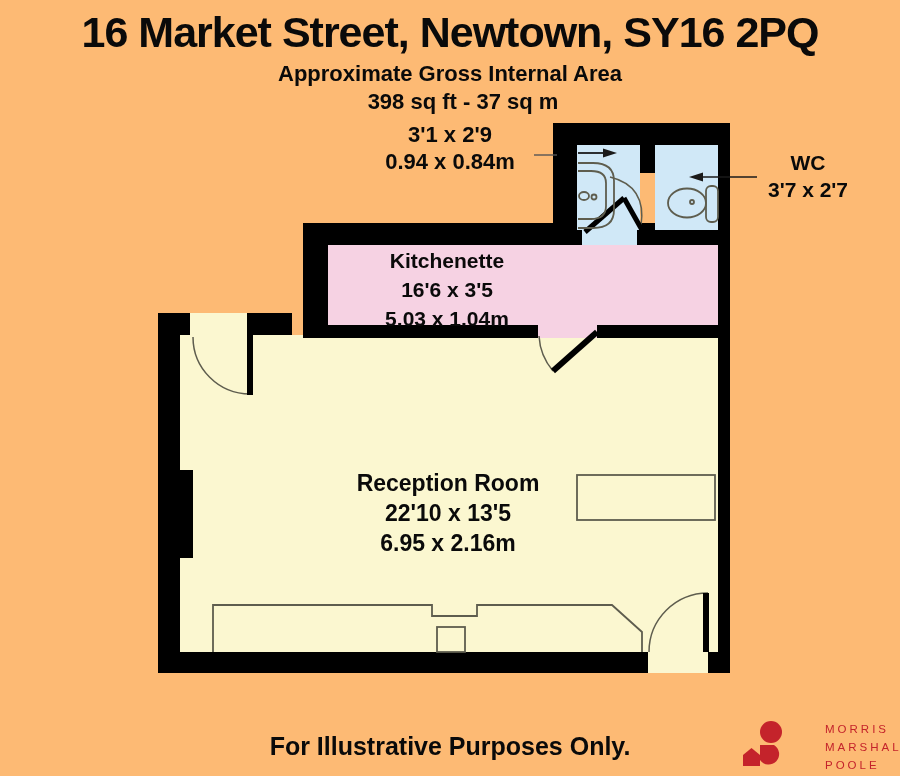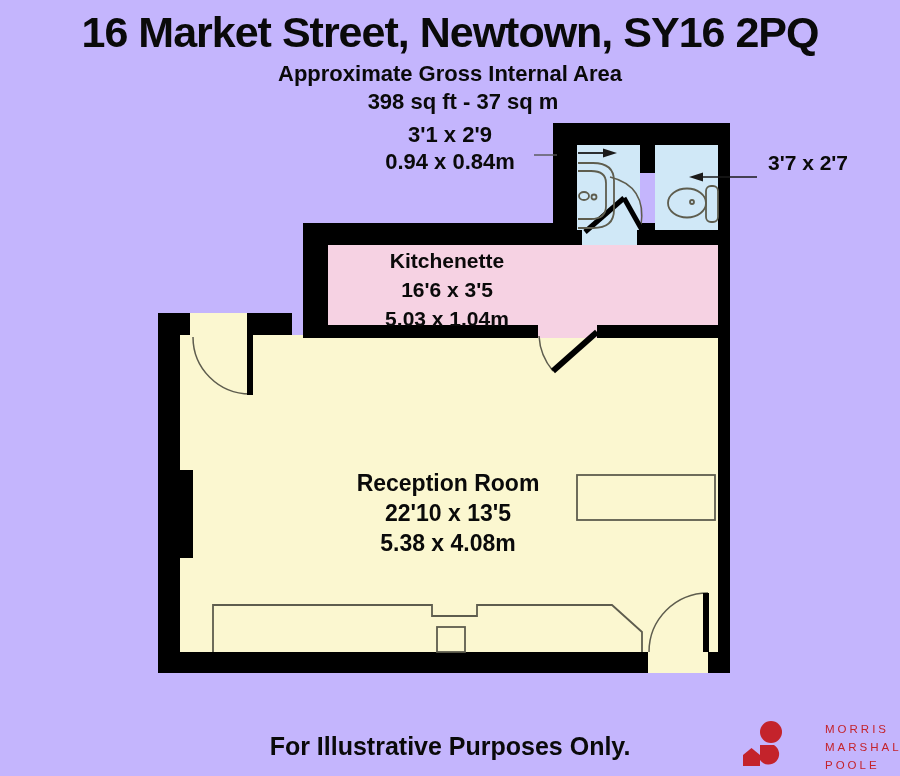--- a/index.html
+++ b/index.html
@@ -1,16 +1,16 @@
 <!DOCTYPE html>
 <html><head>
 <meta charset="utf-8">
 <style>
   html,body{margin:0;padding:0;background:#ffffff;}
-  #page{position:relative;width:900px;height:776px;background:#c4b5fd;overflow:hidden;
+  #page{position:relative;width:900px;height:776px;background:#fdba74;overflow:hidden;
         font-family:"Liberation Sans", sans-serif;color:#0a0a0a;}
   .center-text{position:absolute;left:0;width:900px;text-align:center;white-space:nowrap;}
   #title{top:8px;font-size:43px;font-weight:bold;letter-spacing:-1px;}
   #sub1{top:61px;font-size:22px;font-weight:bold;}
   #sub2{top:89px;font-size:22px;font-weight:bold;margin-left:13px;}
   .plan-label{position:absolute;transform:translateX(-50%);text-align:center;
               font-weight:bold;white-space:nowrap;color:#0a0a0a;}
   #lbl-wc-left{left:450px;top:121px;font-size:22px;line-height:27px;}
   #lbl-wc-right{left:808px;top:149px;font-size:21px;line-height:27px;}
   #lbl-kitchenette{left:447px;top:246px;font-size:21px;line-height:29px;}
@@ -97,33 +97,34 @@
       <polygon points="703,172.5 689,177 703,181.5" fill="#1a1a1a"></polygon>
     </g>
   </svg>
 
   <div id="lbl-wc-left" class="plan-label">
     <div>3'1 x 2'9</div>
     <div>0.94 x 0.84m</div>
   </div>
 
   <div id="lbl-wc-right" class="plan-label">
+    <div>WC</div>
     <div>3'7 x 2'7</div>
   </div>
 
   <div id="lbl-kitchenette" class="plan-label">
     <div>Kitchenette</div>
     <div>16'6 x 3'5</div>
     <div>5.03 x 1.04m</div>
   </div>
 
   <div id="lbl-reception" class="plan-label">
     <div>Reception Room</div>
     <div>22'10 x 13'5</div>
-    <div>5.38 x 4.08m</div>
+    <div>6.95 x 2.16m</div>
   </div>
 
   <div id="footer2" class="center-text">For Illustrative Purposes Only.</div>
 
   <div id="logo">
     <svg width="52" height="52" viewBox="0 0 52 52">
       <circle cx="31" cy="15" r="11" fill="#c4232b"></circle>
       <path d="M20,28 H34 A10.5,10.5 0 1 1 20,43 Z" fill="#c4232b"></path>
       <path d="M3,38 L11.5,31 L20,38 L20,49 L3,49 Z" fill="#c4232b"></path>
     </svg>

